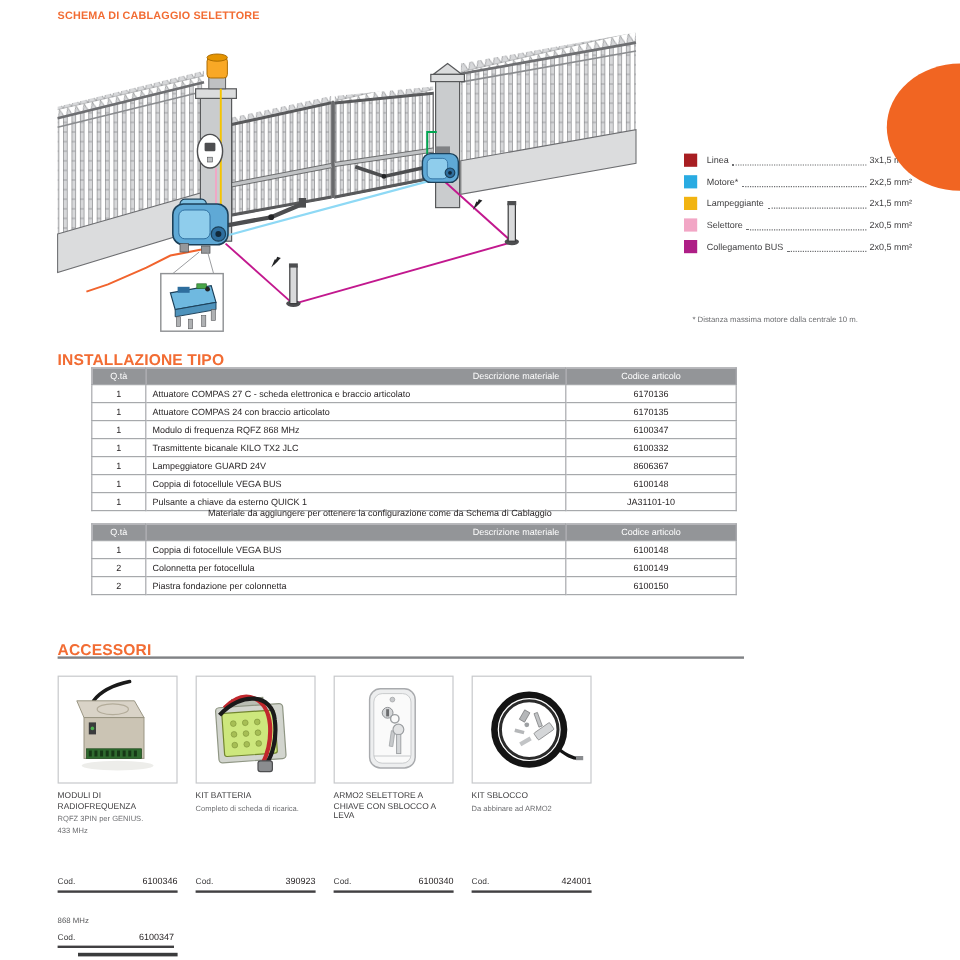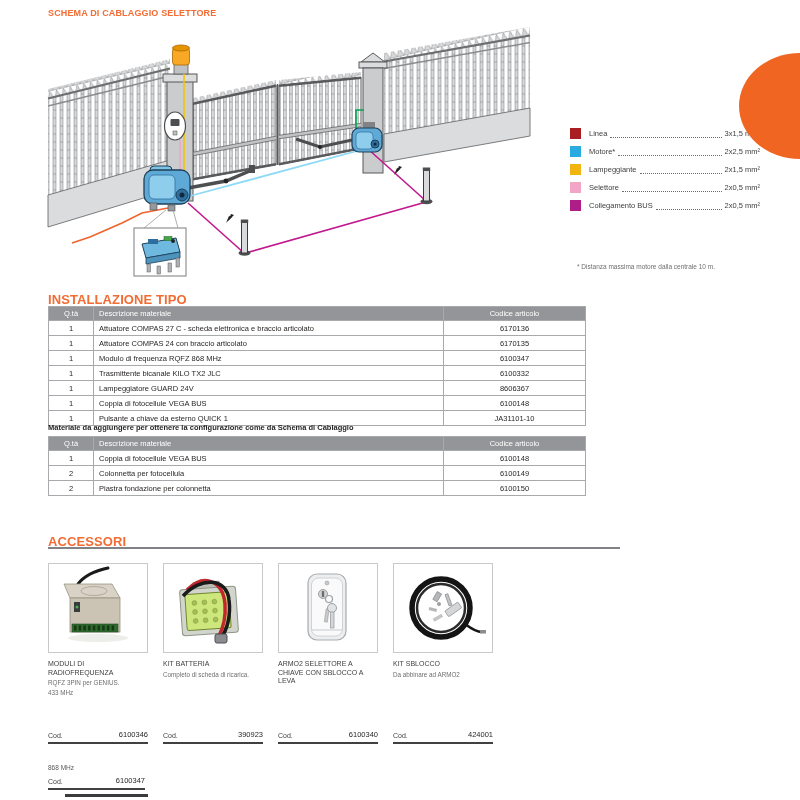--- a/index.html
+++ b/index.html
@@ -16,28 +16,28 @@
   .l-label{font-size:7.5px;color:#414042;white-space:nowrap;}
   .leader{flex:1;border-bottom:1.6px dotted #6D6E71;height:9px;margin:0 3px;}
   .l-value{font-size:7.5px;color:#414042;white-space:nowrap;}
   .legend-note{left:577px;top:263px;font-size:6.5px;color:#6D6E71;}
 
   .corner{right:0;top:53px;width:61px;height:106px;background:#F16522;
           border-top-left-radius:61px 53px;border-bottom-left-radius:61px 53px;}
 
   
   .sec-head{font-size:13px;font-weight:700;color:#F26C33;letter-spacing:.1px;}
-  .tbl{border-collapse:collapse;width:537px;table-layout:fixed;}
+  .tbl{border-collapse:collapse;width:537px;table-layout:fixed;margin-left:28px;}
   .tbl th{background:#939598;color:#fff;font-weight:400;font-size:7.5px;height:13px;
           border:1px solid #A7A9AC;padding:0 5px;}
   .tbl td{background:#fff;font-size:7.5px;color:#231F20;height:12px;
           border:1px solid #A7A9AC;padding:1px 5px;}
   .c{text-align:center;}
-  .lft{text-align:left;}
-  .tbl2-head{font-size:7.5px;font-weight:700;color:#231F20;}
+  .lft{text-align:right;}
+  .tbl2-head{font-size:7.5px;font-weight:400;color:#231F20;text-align:center;}
 
   
   .acc-rule{height:2px;background:#808285;}
   .cards{left:48px;top:563px;display:flex;gap:15px;}
   .card{width:100px;}
   .imgbox{height:88px;border:1px solid #C7C9CB;background:#fff;display:flex;align-items:center;justify-content:center;}
   .cbody{height:70px;}
   .cname{margin-top:7px;font-size:7px;line-height:8.5px;color:#414042;}
   .cdesc{margin-top:2px;font-size:6.3px;line-height:7.5px;color:#6D6E71;}
   .codrow{display:flex;justify-content:space-between;align-items:flex-end;

